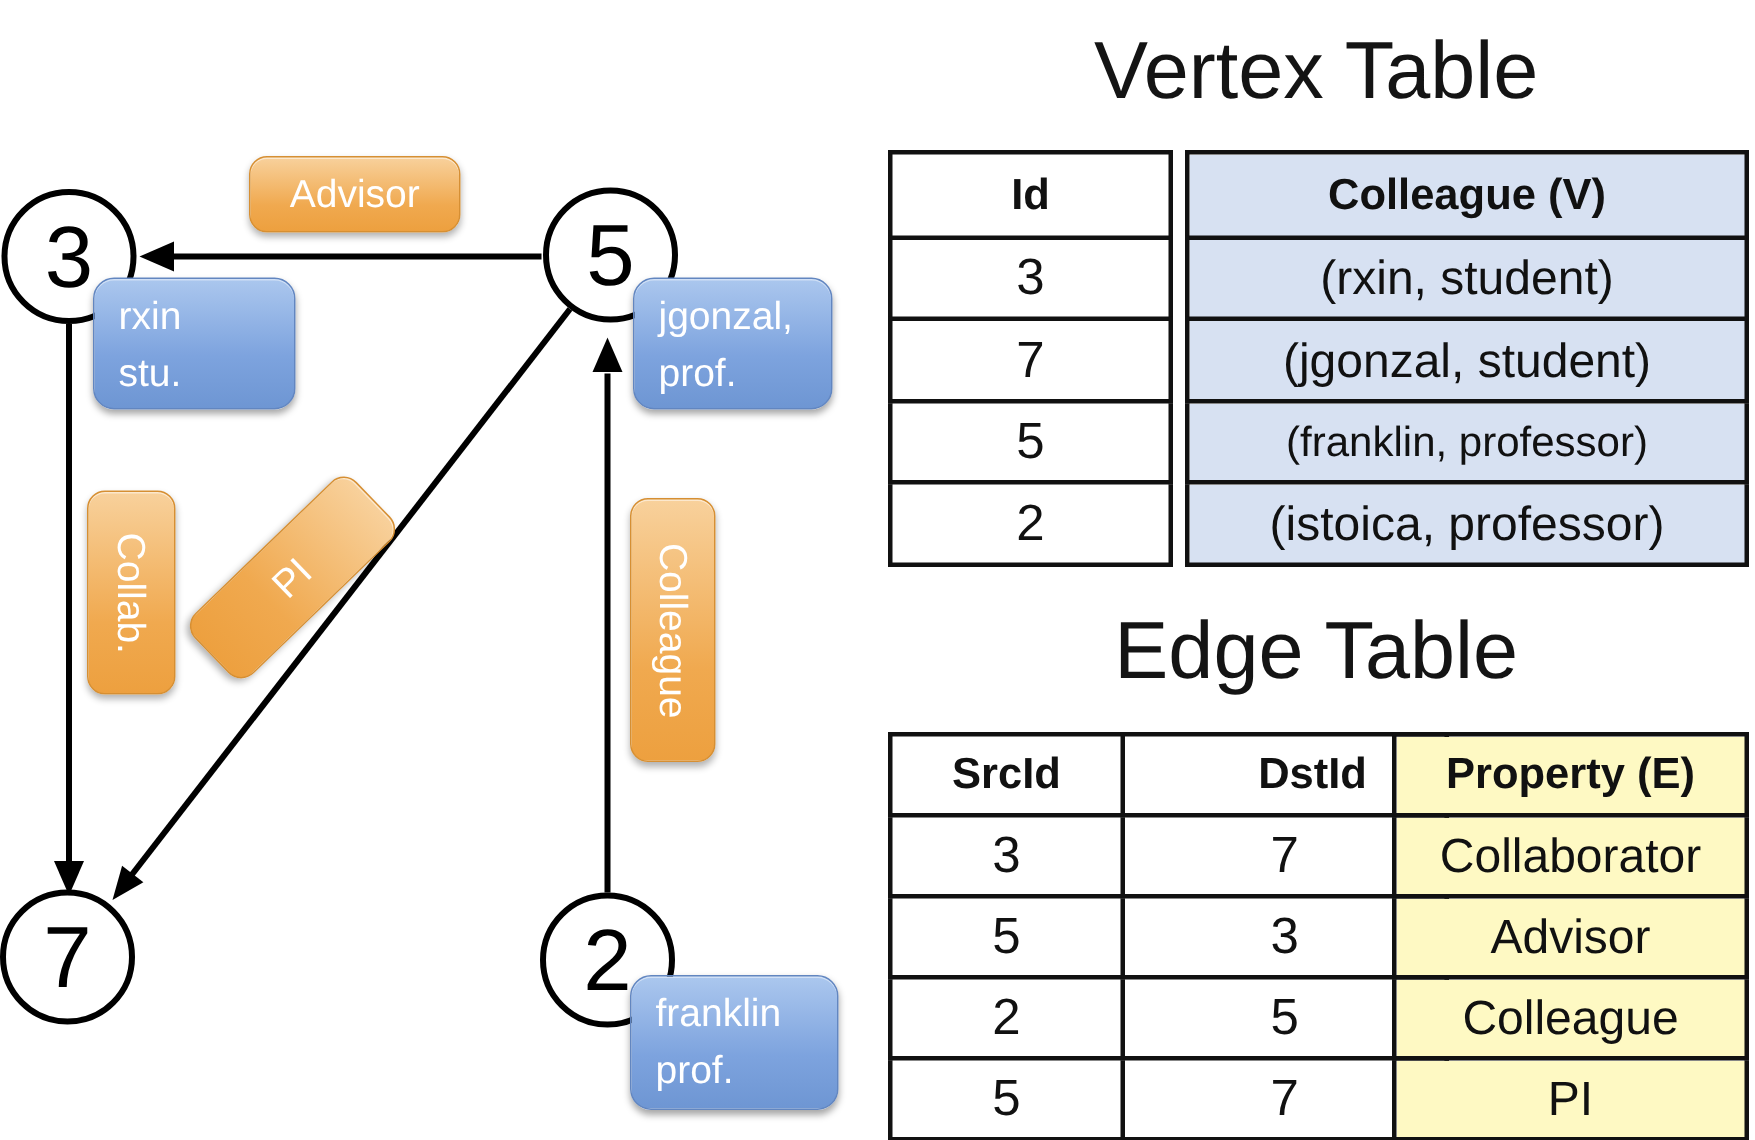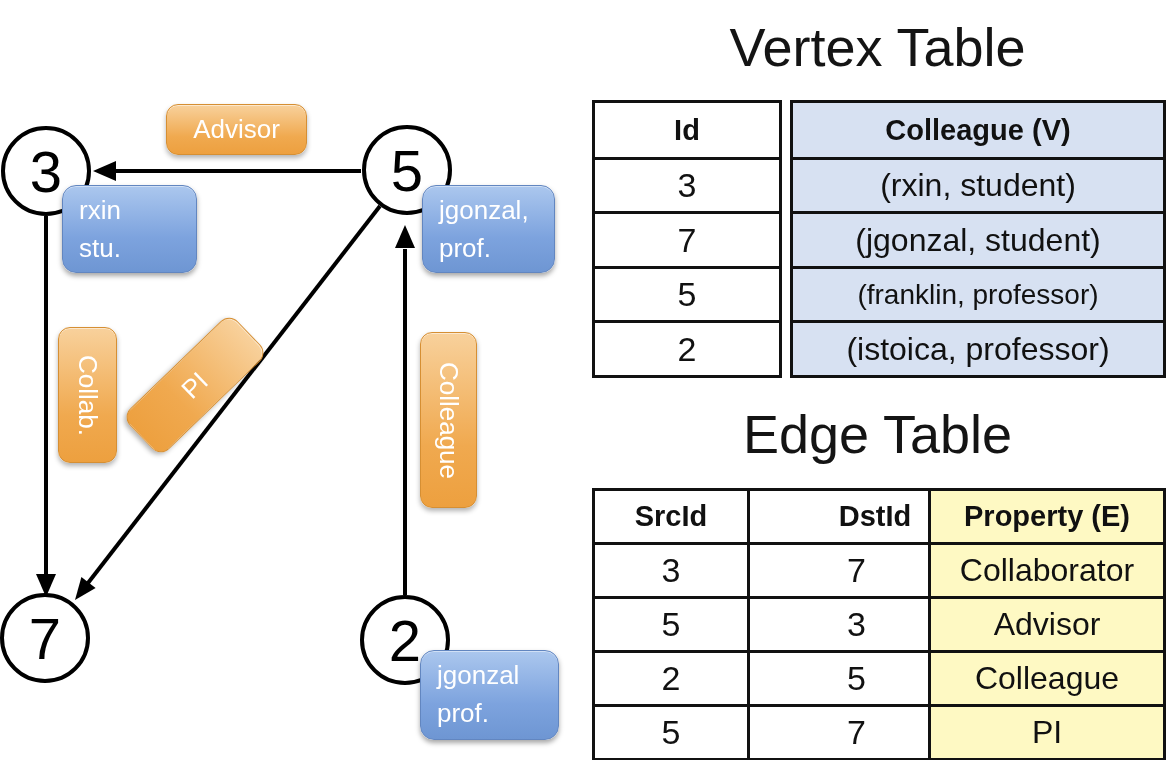--- a/index.html
+++ b/index.html
@@ -85,21 +85,21 @@
 
   <div class="prop-box" style="left:62px;top:185px;width:135px;height:88px;">
     <div>rxin</div>
     <div>stu.</div>
   </div>
   <div class="prop-box" style="left:422px;top:185px;width:133px;height:88px;">
     <div>jgonzal,</div>
     <div>prof.</div>
   </div>
   <div class="prop-box" style="left:420px;top:650px;width:139px;height:90px;">
-    <div>jgonzal</div>
+    <div>franklin</div>
     <div>prof.</div>
   </div>
 
   <div class="edge-label" style="left:166px;top:104px;width:141px;height:51px;">
     <span>Advisor</span>
   </div>
   <div class="edge-label" style="left:58px;top:327px;width:59px;height:136px;">
     <span class="vtext">Collab.</span>
   </div>
   <div class="edge-label" style="left:167px;top:310px;width:56px;height:150px;transform:rotate(46deg);">

